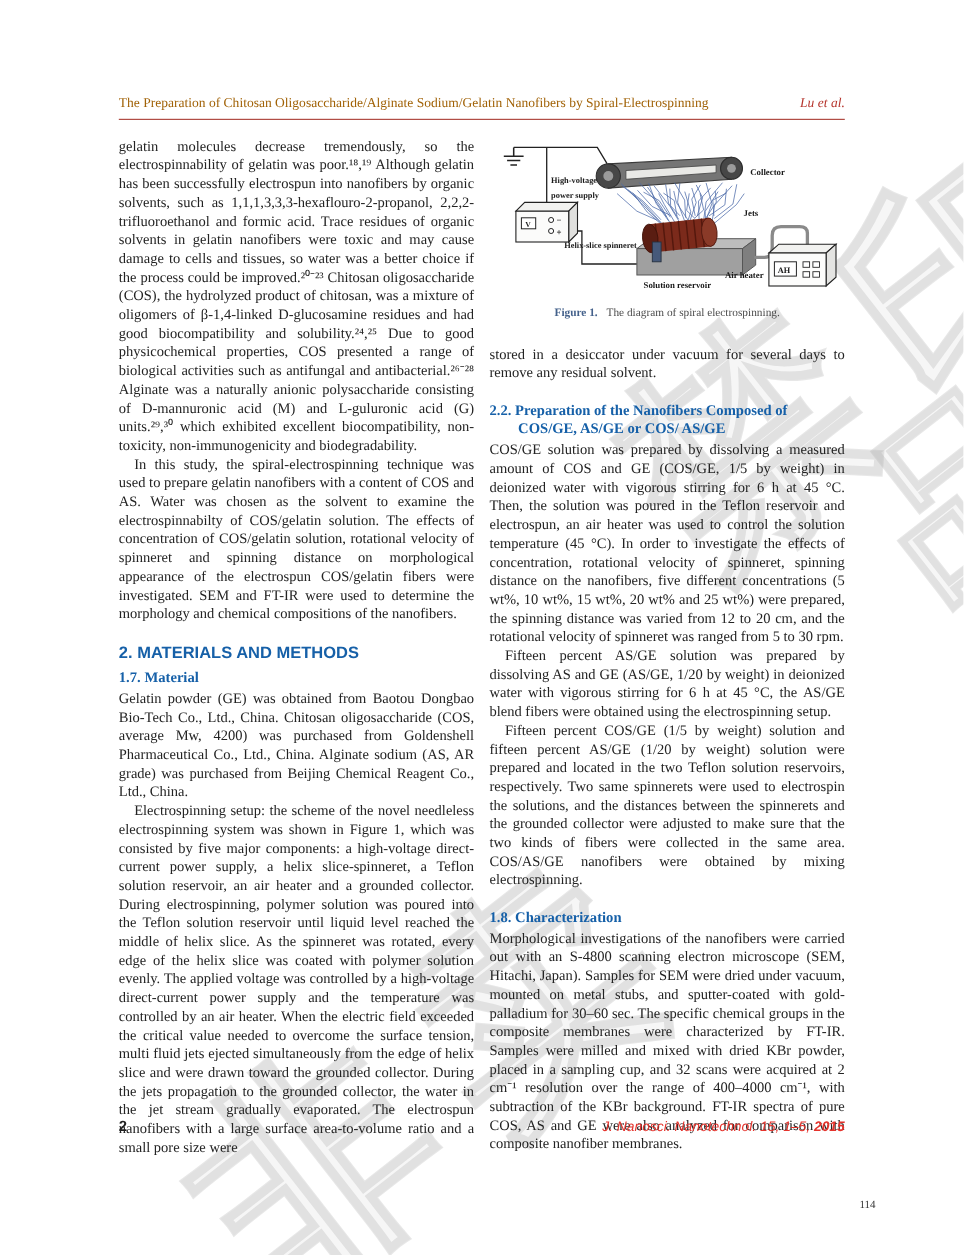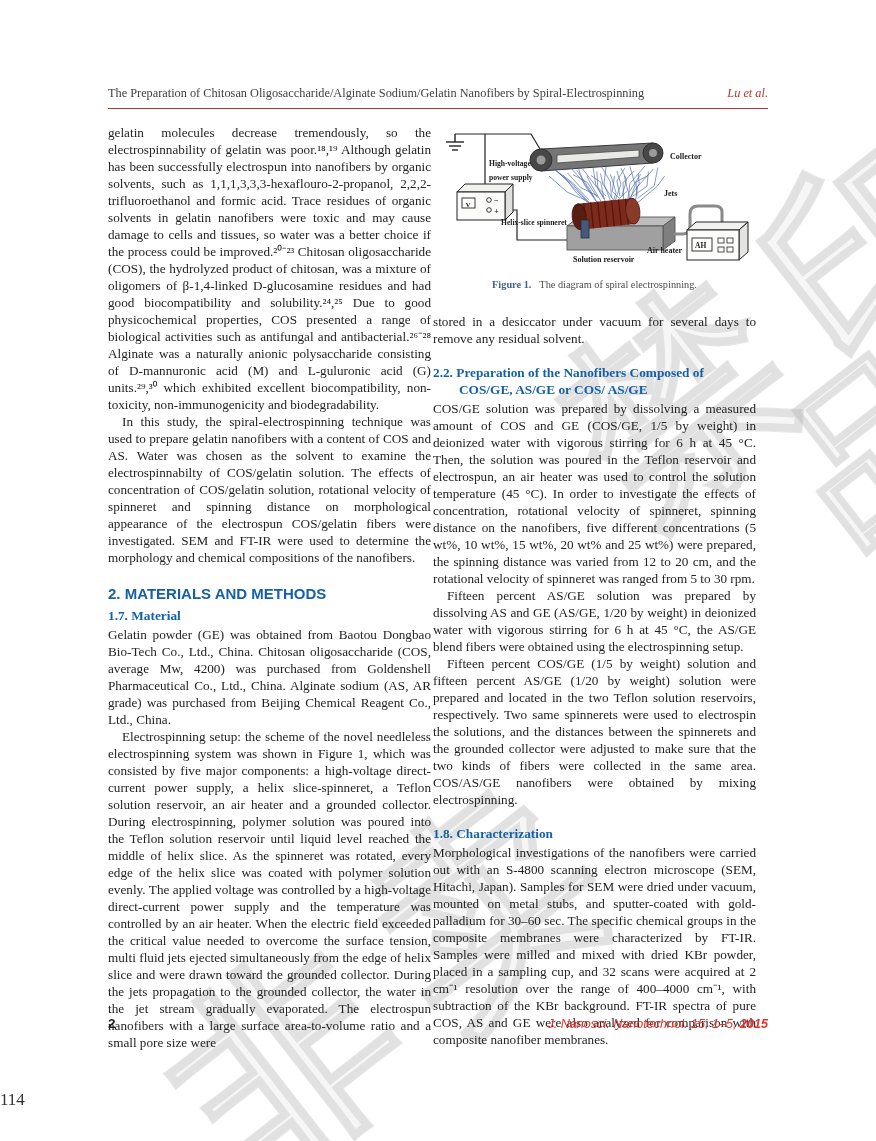--- a/index.html
+++ b/index.html
@@ -10,24 +10,24 @@
       white-space:nowrap;color:rgba(190,190,190,0.14);
       -webkit-text-stroke:2px rgba(175,175,175,0.30);
       transform:rotate(-38deg);pointer-events:none;z-index:0;}
   .wm1{left:150px;top:830px;font-size:215px;letter-spacing:38px;}
   .wm2{left:545px;top:170px;font-size:215px;letter-spacing:38px;}
   .wm3{left:795px;top:330px;font-size:170px;}
   
   .hdr{position:absolute;left:108px;top:86px;width:660px;display:flex;
        justify-content:space-between;align-items:baseline;
        border-bottom:1.5px solid #a93a31;padding-bottom:7px;font-size:12.3px;z-index:2;}
-  .hdr .rt{color:#404040;}
+  .hdr .rt{color:#a16207;}
   .hdr .au{color:#b5342c;font-style:italic;}
   
-  .cols{position:absolute;left:108px;top:124px;width:660px;display:flex;gap:2px;z-index:2;}
+  .cols{position:absolute;left:108px;top:124px;width:660px;display:flex;gap:14px;z-index:2;}
   .col{width:323px;font-size:13.2px;line-height:17px;text-align:justify;}
   .col p{margin:0;}
   .col p.ind{text-indent:14px;}
   h2.sans{font-family:"Liberation Sans",sans-serif;font-size:15px;color:#1660a8;
           margin:19px 0 5px;font-weight:bold;text-align:left;}
   h3.sub{font-size:13.3px;color:#1660a8;margin:2px 0 2px;font-weight:bold;text-align:left;}
   h3.sub .l2{display:block;padding-left:26px;}
   h3.mt{margin-top:17px;}
   
   .figwrap{margin:2px 0 0 0;}
@@ -35,22 +35,22 @@
   .figsvg text{font-family:"Liberation Serif",serif;font-weight:bold;fill:#1a1a1a;}
   .caption{font-size:10.3px;line-height:13px;color:#4c4c4c;text-align:center;
            margin:10px 0 22px 0;}
   .caption .figlabel{font-weight:bold;color:#44618b;padding-right:8px;}
   
   .ftr{position:absolute;left:108px;top:1016px;width:660px;display:flex;
        justify-content:space-between;align-items:baseline;z-index:2;}
   .ftr .pn{font-family:"Liberation Sans",sans-serif;font-weight:bold;font-size:13.5px;color:#1f1f1f;}
   .ftr .jr{font-family:"Liberation Sans",sans-serif;font-style:italic;font-size:12.6px;color:#e5332c;}
   .ftr .jr .yr{font-weight:bold;}
-  .folio{position:absolute;left:0;top:1090px;width:796px;text-align:left;
-         font-size:17px;color:#333;z-index:2;}
+  .folio{position:absolute;left:0;top:1090px;width:796px;text-align:right;
+         font-size:10px;color:#333;z-index:2;}
 </style>
 </head>
 <body>
 
 <div class="page">
 
   <div class="wm wm1">非卖</div>
   <div class="wm wm2">禁印</div>
   <div class="wm wm3">品</div>
 

